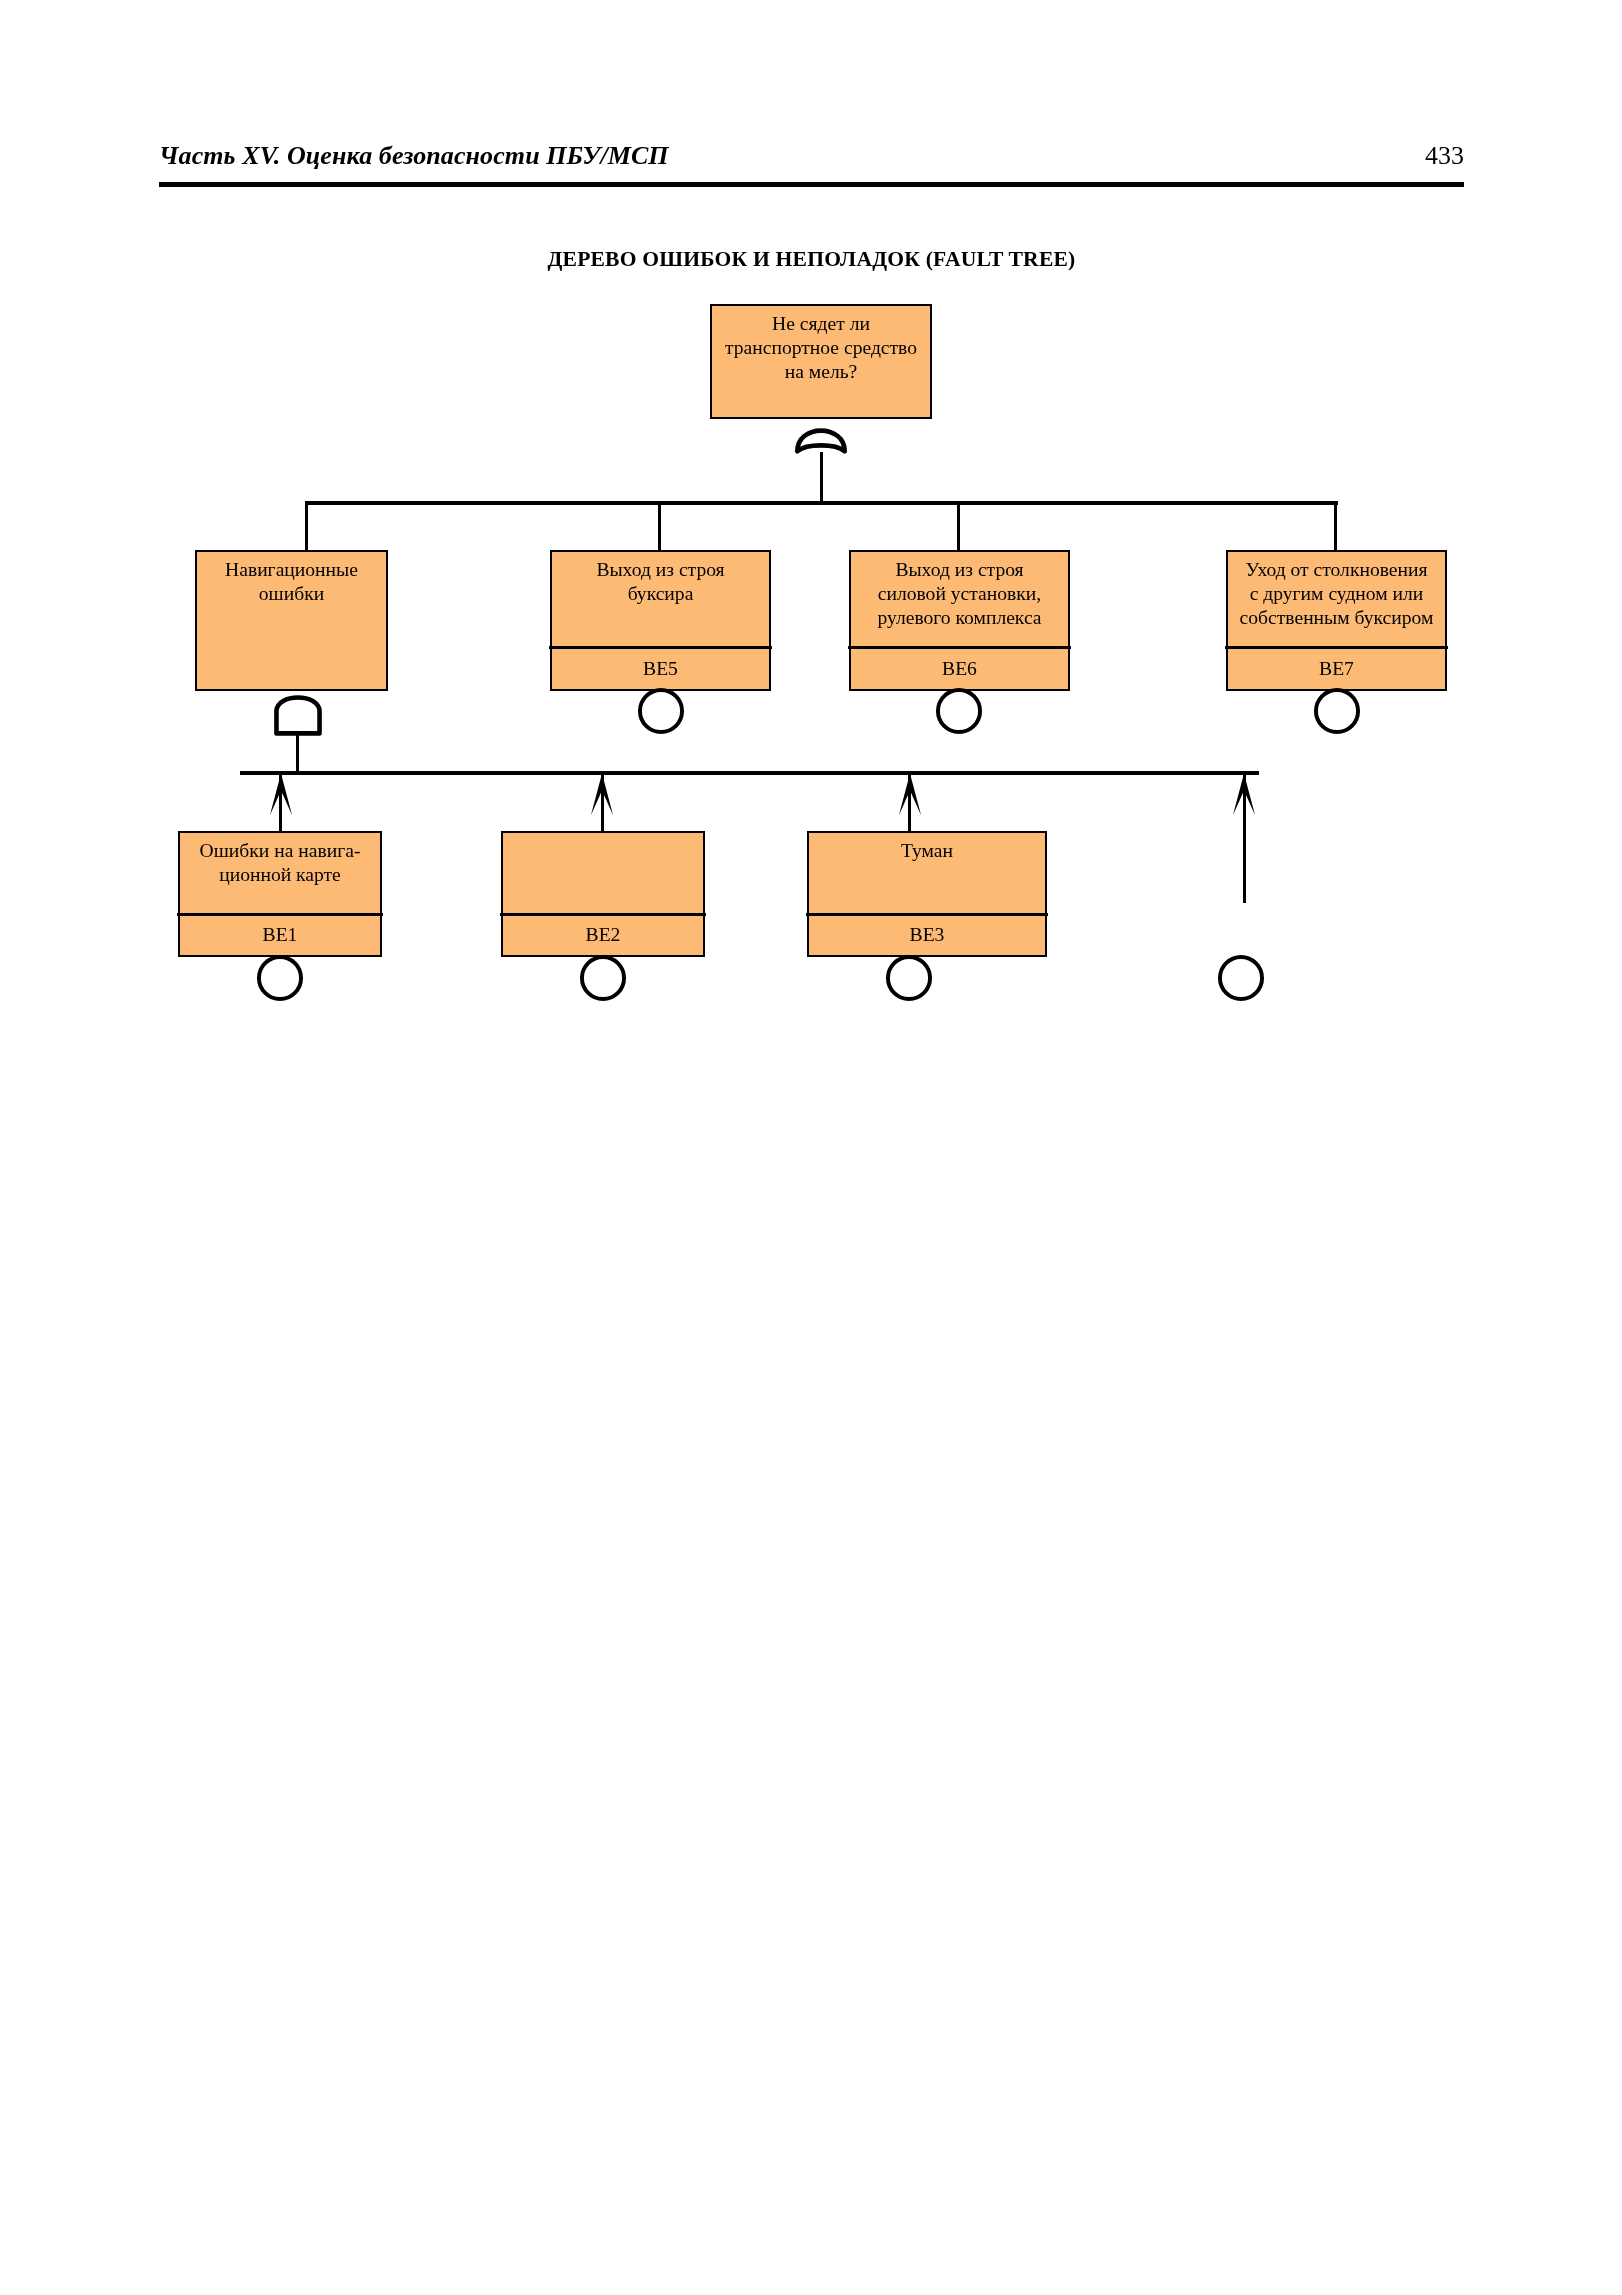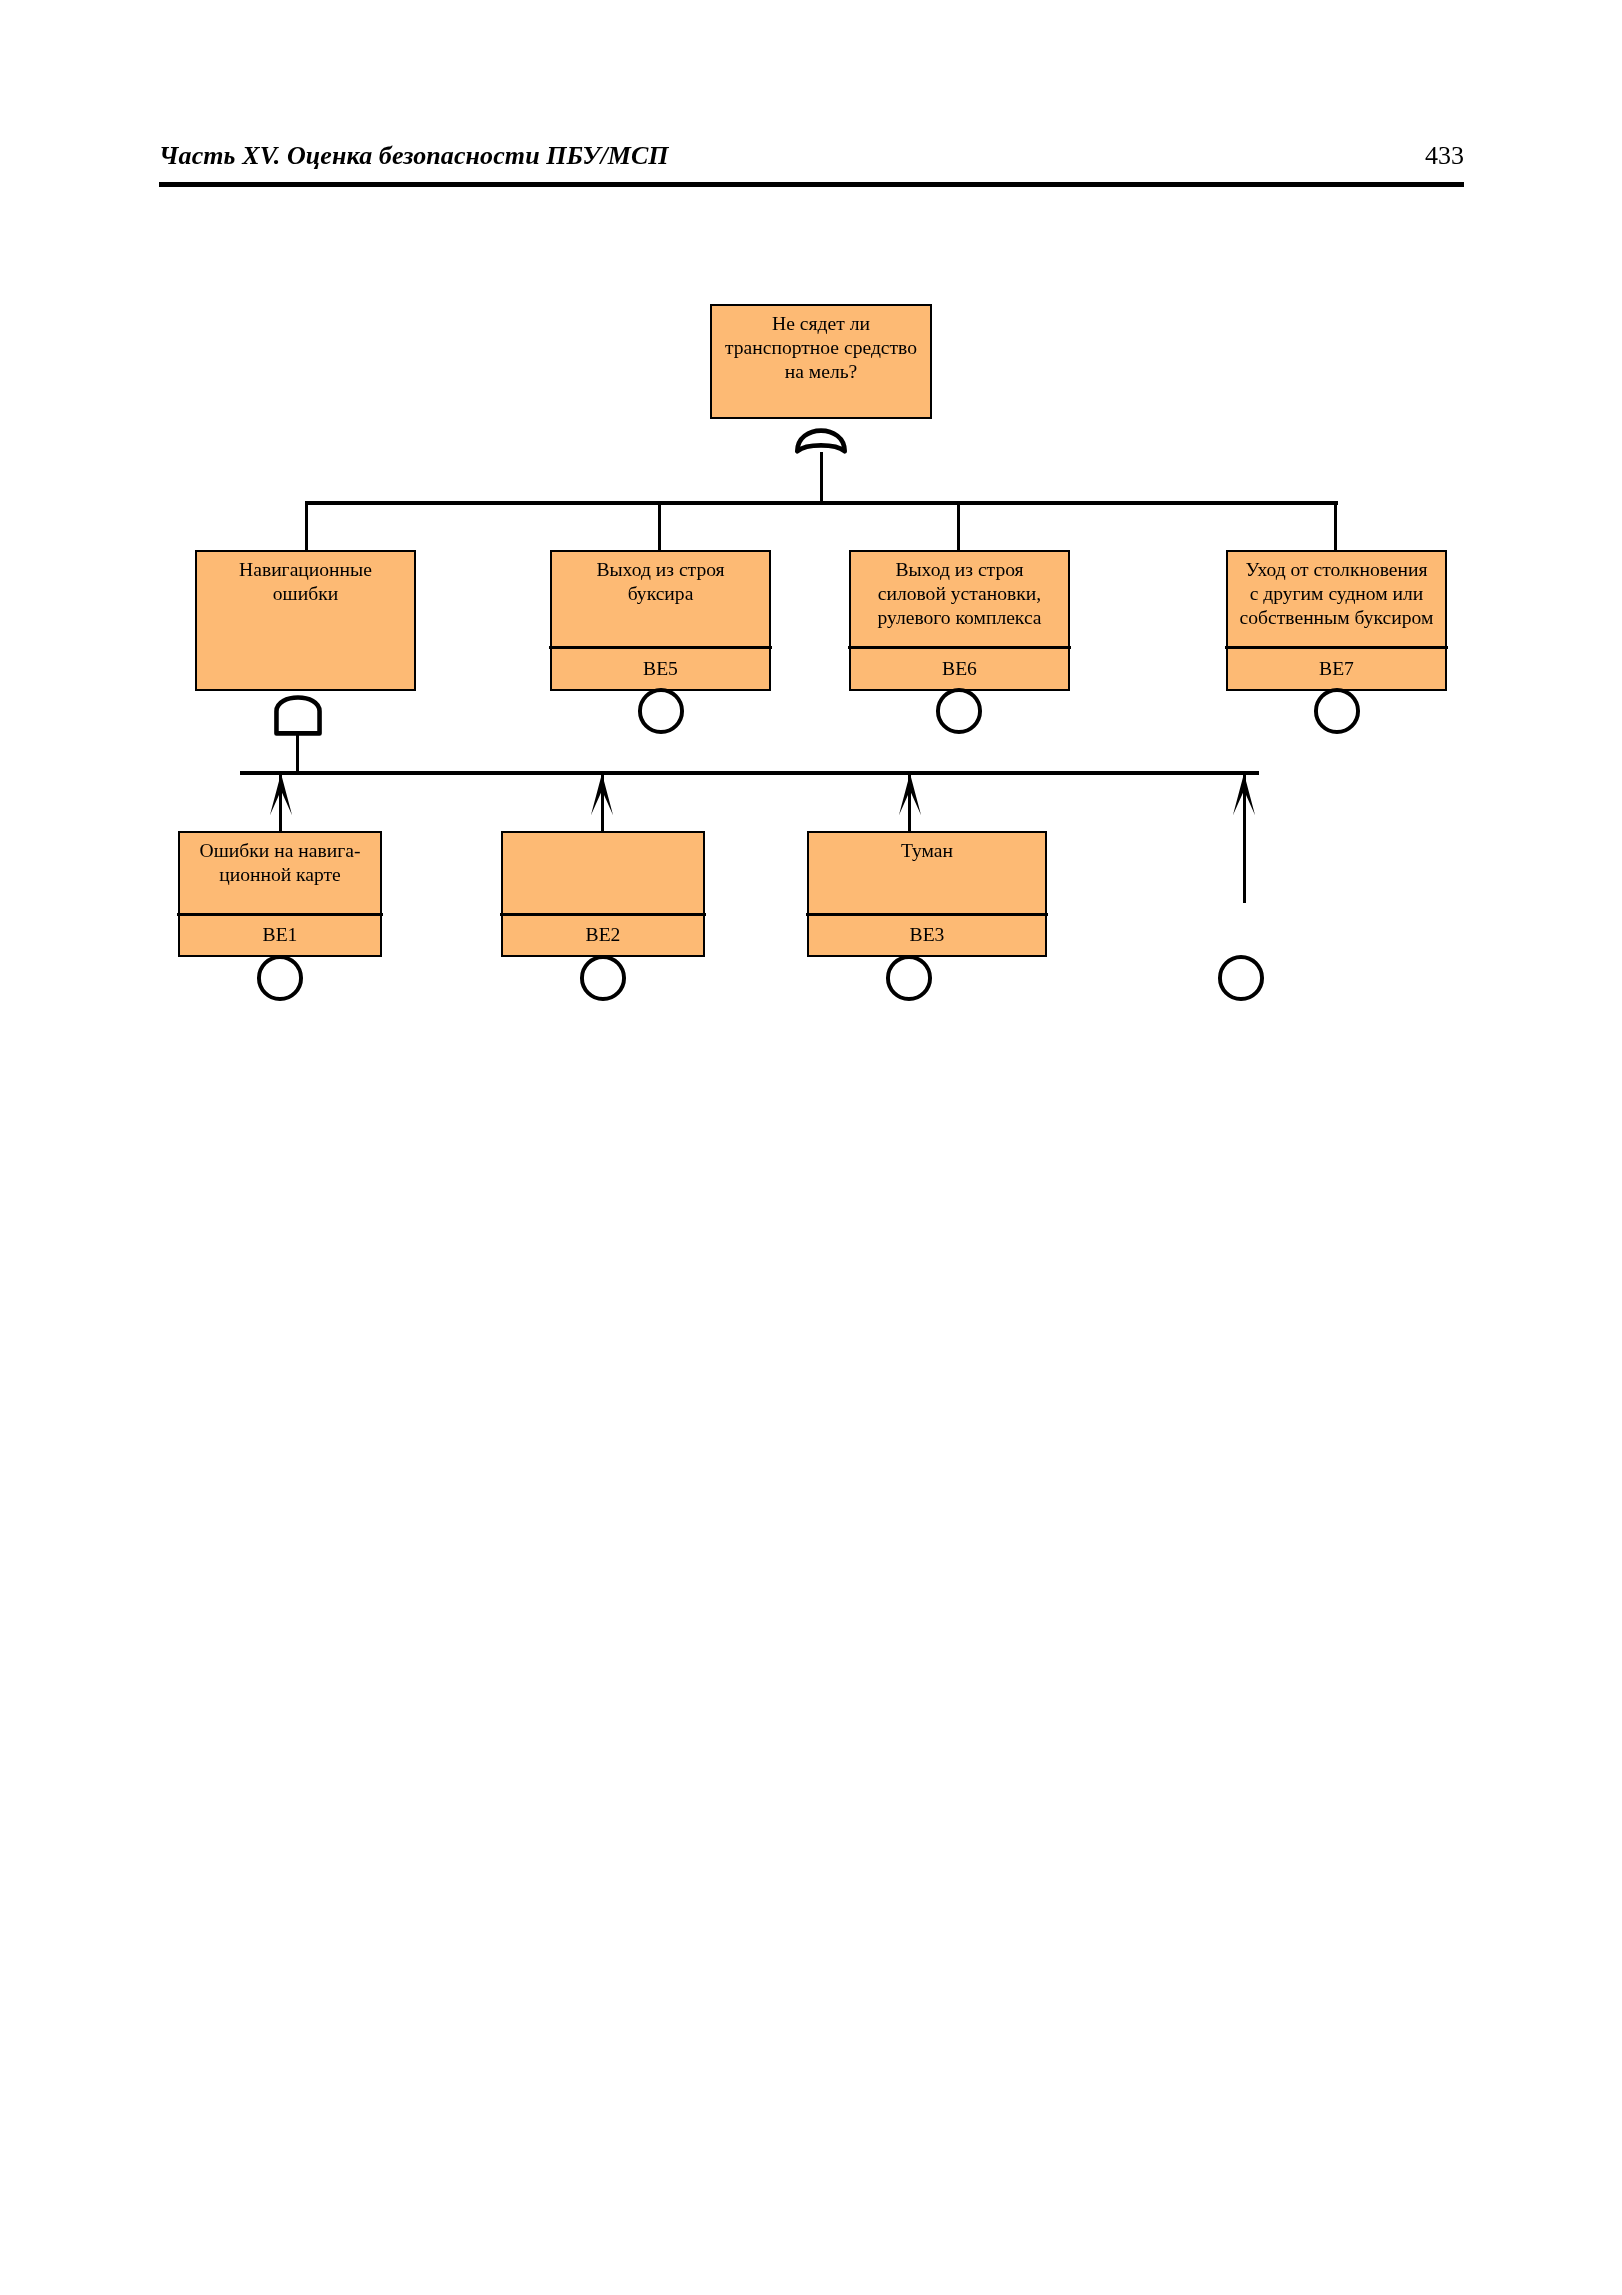--- a/index.html
+++ b/index.html
@@ -122,20 +122,21 @@
 <div class="page">
 
   <div class="header">
     <div class="header-title">Часть XV. Оценка безопасности ПБУ/МСП</div>
     <div class="header-page">433</div>
     <div class="header-rule"></div>
   </div>
 
   <div class="figure">
 
+    <div class="fig-title">ДЕРЕВО ОШИБОК И НЕПОЛАДОК (FAULT TREE)</div>
 
     <div class="node" style="left:710px; top:304px; width:222px; height:115px;">
       <div class="node-text" style="height:115px;">Не сядет ли
 транспортное средство
 на мель?</div>
     </div>
 
     <div class="gate" style="left:792px; top:417px; width:58px; height:41px;">
       <svg width="58" height="41" viewBox="0 0 88 62">
         <path d="M 8 52 C 8 10, 80 10, 80 52 C 66 40, 22 40, 8 52 Z" fill="#fff" stroke="#000" stroke-width="7" stroke-linejoin="round"></path>
@@ -144,21 +145,21 @@
 
     <div class="vline" style="left:820px; top:452px; width:2.6px; height:51px;"></div>
 
     <div class="hline" style="left:305px; top:501px; width:1033px; height:3.9px;"></div>
 
     <div class="vline" style="left:305px; top:501px; width:3.3px; height:50px;"></div>
     <div class="vline" style="left:658px; top:501px; width:3.3px; height:50px;"></div>
     <div class="vline" style="left:957px; top:501px; width:3.3px; height:50px;"></div>
     <div class="vline" style="left:1334px; top:501px; width:3.3px; height:50px;"></div>
 
-    <div class="node" style="left:195px; top:550px; width:221px; height:141px;">
+    <div class="node" style="left:195px; top:550px; width:193px; height:141px;">
       <div class="node-text" style="height:65px;">Навигационные
 ошибки</div>
     </div>
 
     <div class="gate" style="left:271px; top:689px; width:54px; height:47px;">
       <svg width="54" height="47" viewBox="0 0 82 72">
         <path d="M 8 68 L 8 34 C 8 6, 74 6, 74 34 L 74 68 Z" fill="#fff" stroke="#000" stroke-width="7" stroke-linejoin="round"></path>
       </svg>
     </div>
 

